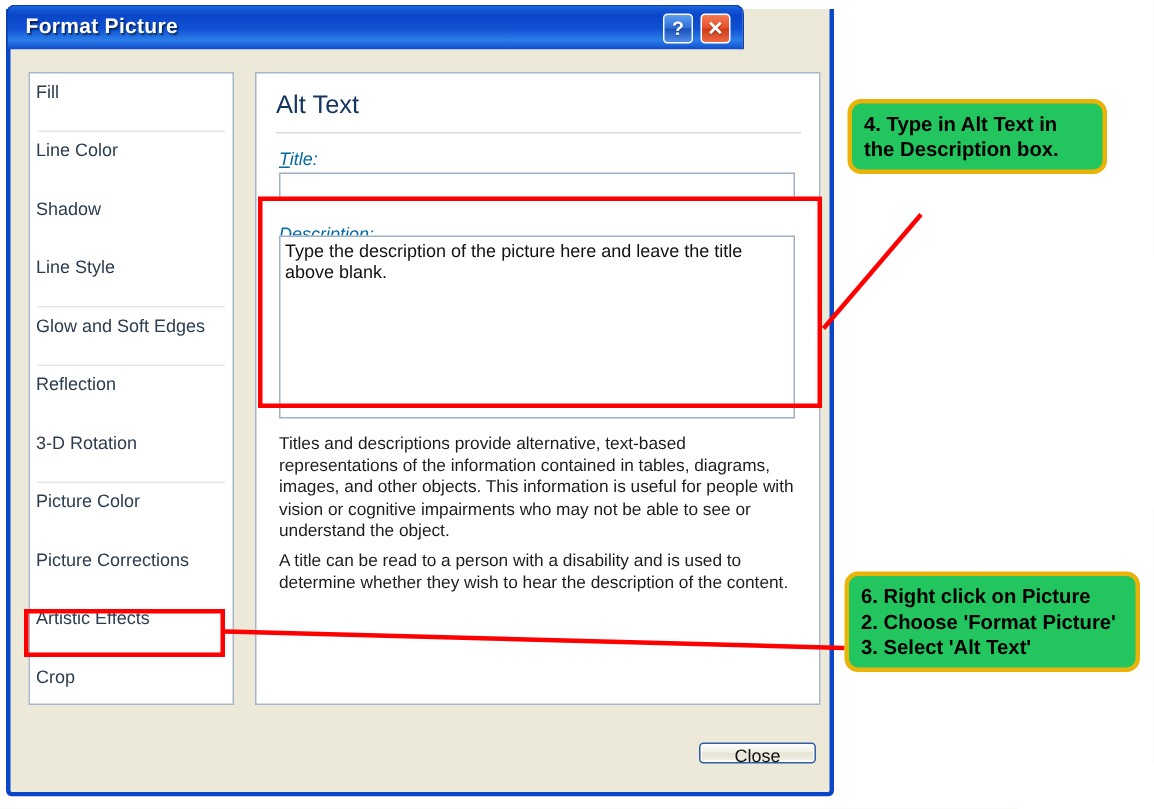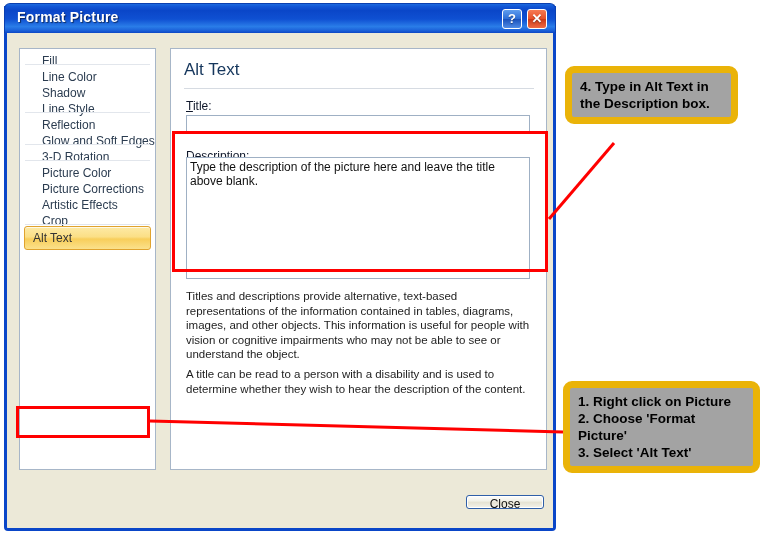--- a/index.html
+++ b/index.html
@@ -27,21 +27,21 @@
     border: 3px solid #0a46c8;
     border-top: none;
     border-radius: 0 0 4px 4px;
     box-sizing: border-box;
   }
 
   .titlebar {
     position: absolute;
     left: -3px;
     top: -3px;
-    width: 552px;
+    width: 492px;
     height: 30px;
     box-sizing: border-box;
     border-radius: 6px 6px 0 0;
     background: linear-gradient(to bottom,
         #1c6ade 0%,
         #1257d6 8%,
         #0a46c8 22%,
         #0f50d2 52%,
         #2a7de8 78%,
         #1a5fd8 92%,
@@ -97,23 +97,23 @@
     top: 42px;
     width: 137px;
     height: 422px;
     background: #ffffff;
     border: 1px solid #a7b6c8;
     box-sizing: border-box;
     overflow: hidden;
   }
   .side-item {
     position: relative;
-    height: 16px;
+    height: 39px;
     line-height: 24px;
-    padding-left: 22px;
+    padding-left: 4px;
     font-size: 12px;
     color: #2b3c50;
     white-space: nowrap;
     cursor: default;
   }
   .side-item.sep-after::after {
     content: "";
     position: absolute;
     left: 5px;
     right: 5px;
@@ -156,22 +156,23 @@
     position: absolute;
     left: 13px;
     top: 39px;
     width: 350px;
     height: 1px;
     background: #d6dbe2;
   }
   .field-label {
     position: absolute;
     font-size: 12px;
-    color: #0f172a;
+    color: #0369a1;
     white-space: nowrap;
+    font-style: italic;
   }
   .field-label u { text-decoration: underline; }
 
   #title-label  { left: 15px; top: 50px; }
   #title-input {
     position: absolute;
     left: 15px;
     top: 66px;
     width: 344px;
     height: 18px;
@@ -237,23 +238,23 @@
     position: absolute;
     border: 3px solid #ff0000;
     box-sizing: border-box;
     pointer-events: none;
   }
   #annot-rect-alttext { left: 16px; top: 406px; width: 134px; height: 32px; }
   #annot-rect-desc    { left: 172px; top: 131px; width: 376px; height: 141px; }
 
   .callout {
     position: absolute;
-    border: 7px solid #eab308;
+    border: 3px solid #eab308;
     border-radius: 9px;
-    background: #a3a3a3;
+    background: #22c55e;
     box-sizing: border-box;
     font-size: 13.5px;
     font-weight: bold;
     color: #000000;
     line-height: 17px;
     padding: 5px 8px;
   }
   #callout-top    { left: 565px; top: 66px;  width: 173px; }
   #callout-bottom { left: 563px; top: 381px; width: 197px; }
 
@@ -277,22 +278,22 @@
     <div class="tb-btn tb-close">
       <span class="tb-glyph">✕</span>
     </div>
   </div>
 
   <div id="sidebar">
       <div class="side-item sep-after"><span>Fill</span></div>
       <div class="side-item"><span>Line Color</span></div>
       <div class="side-item"><span>Shadow</span></div>
       <div class="side-item sep-after"><span>Line Style</span></div>
+      <div class="side-item sep-after"><span>Glow and Soft Edges</span></div>
       <div class="side-item"><span>Reflection</span></div>
-      <div class="side-item sep-after"><span>Glow and Soft Edges</span></div>
       <div class="side-item sep-after"><span>3-D Rotation</span></div>
       <div class="side-item"><span>Picture Color</span></div>
       <div class="side-item"><span>Picture Corrections</span></div>
       <div class="side-item"><span>Artistic Effects</span></div>
       <div class="side-item sep-after"><span>Crop</span></div>
       <div class="side-item selected"><span>Alt Text</span></div>
     </div>
 
   <div id="panel">
     <div class="panel-title">Alt Text</div>
@@ -315,15 +316,15 @@
 
   <polyline points="549,219 614,143" fill="none" stroke="#ff0000" stroke-width="3"></polyline>
 
   <polyline points="150,421 563,432" fill="none" stroke="#ff0000" stroke-width="3"></polyline>
 </svg>
 
 <div class="red-rect" id="annot-rect-alttext"></div>
 <div class="red-rect" id="annot-rect-desc"></div>
 
 <div class="callout" id="callout-top">4. Type in Alt Text in the Description box.</div>
-<div class="callout" id="callout-bottom" style="white-space: pre-line;">1. Right click on Picture
+<div class="callout" id="callout-bottom" style="white-space: pre-line;">6. Right click on Picture
 2. Choose 'Format Picture'
 3. Select 'Alt Text'</div>
 
 </body></html>

